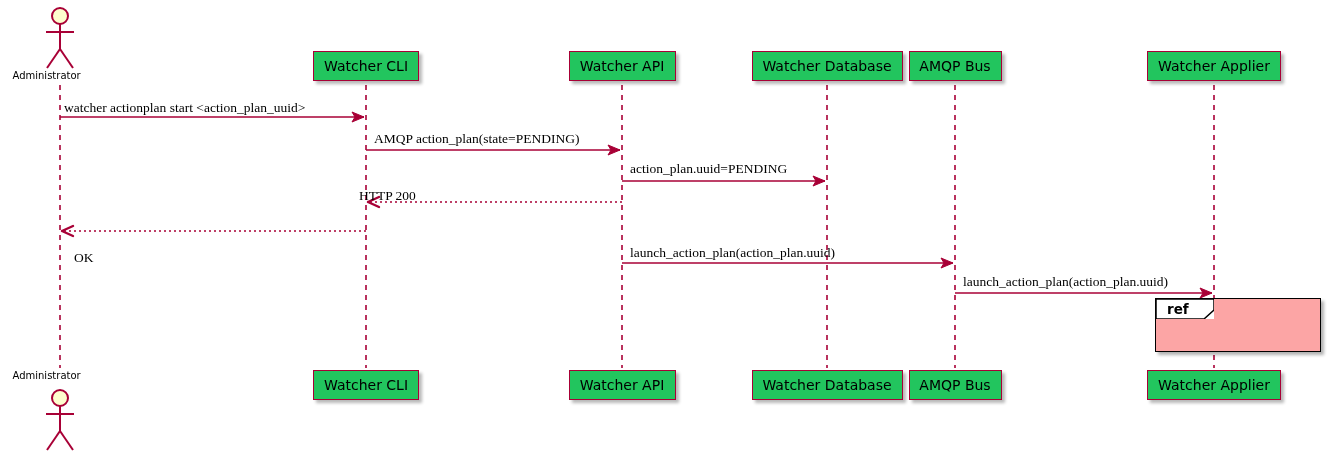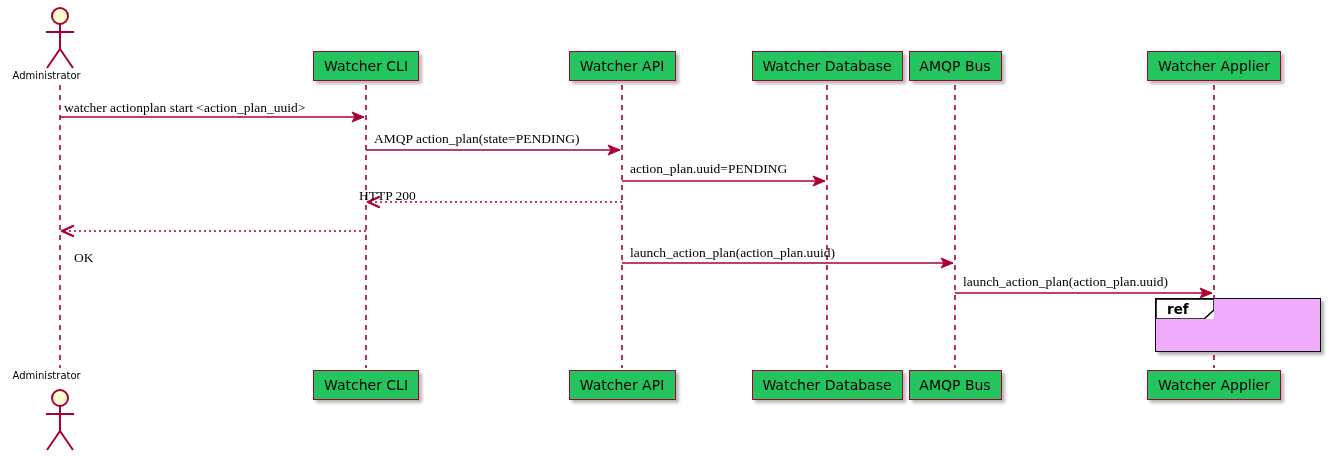--- a/index.html
+++ b/index.html
@@ -46,21 +46,21 @@
   .msg-label {
     position: absolute;
     font-size: 13.5px;
     color: #000000;
     white-space: nowrap;
     font-family: Liberation Serif, serif;
   }
   .ref-box {
     position: absolute;
     box-sizing: border-box;
-    background: #f0abfc;
+    background: #fca5a5;
     border: 1.5px solid #000000;
     box-shadow: 3px 3px 3px rgba(0,0,0,0.30);
   }
   .ref-tag {
     position: absolute;
     left: 0;
     top: 0;
     width: 58px;
     height: 20px;
     box-sizing: border-box;

